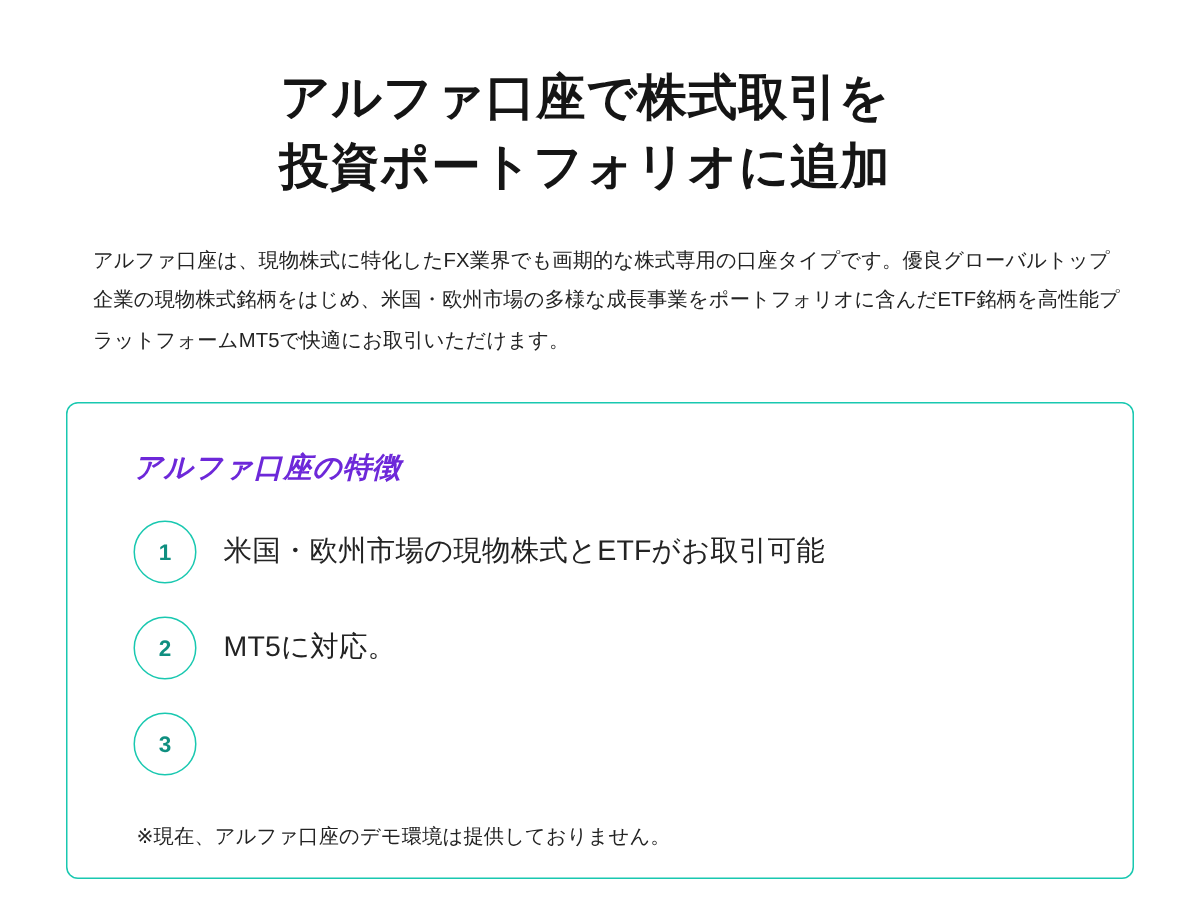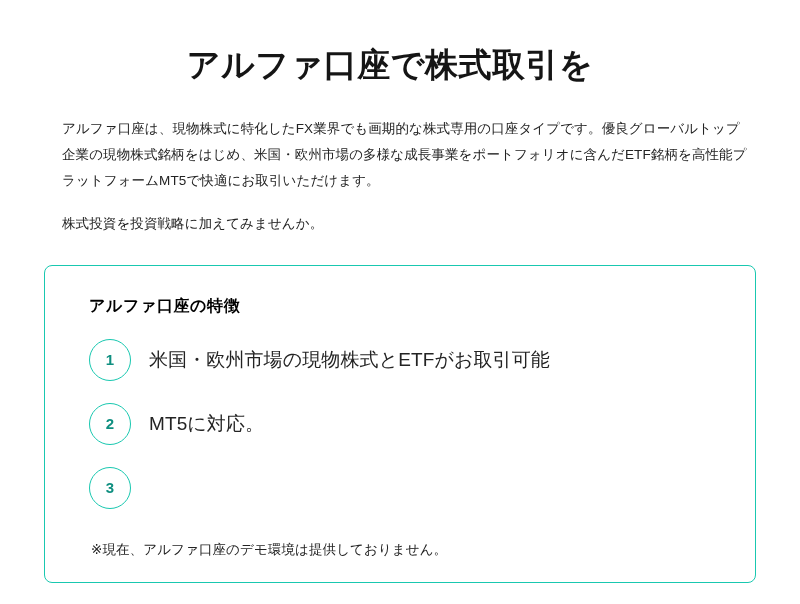--- a/index.html
+++ b/index.html
@@ -61,25 +61,26 @@
   .feature-card {
     margin: 28px 44px 0 44px;
     border: 1px solid #19c8b0;
     border-radius: 8px;
     height: 318px;
     box-sizing: border-box;
     padding: 30px 36px 0 44px;
     background: #ffffff;
   }
   .feature-title {
-    font-size: 16px;
+    font-size: 19px;
     font-weight: 700;
-    color: #000000;
+    color: #6d28d9;
     letter-spacing: 0.6px;
     margin: 0 0 6px 0;
+    font-style: italic;
   }
 
   .feature-list {
     list-style: none;
     margin: 0;
     padding: 0;
   }
   .feature-item {
     display: flex;
     align-items: center;
@@ -115,25 +116,25 @@
     letter-spacing: 0.1px;
   }
 </style>
 </head>
 <body>
 
 <div class="page">
 
   <h1 class="heading">
     <span class="line">アルファ口座で株式取引を</span>
+    <span class="line">投資ポートフォリオに追加</span>
   </h1>
 
   <div class="body-copy">
     <p class="first">アルファ口座は、現物株式に特化したFX業界でも画期的な株式専用の口座タイプです。優良グローバルトップ企業の現物株式銘柄をはじめ、米国・欧州市場の多様な成長事業をポートフォリオに含んだETF銘柄を高性能プラットフォームMT5で快適にお取引いただけます。</p>
-    <p class="second">株式投資を投資戦略に加えてみませんか。</p>
   </div>
 
   <section class="feature-card">
     <h2 class="feature-title">アルファ口座の特徴</h2>
 
     <ul class="feature-list">
       <li class="feature-item">
         <span class="num-badge">1</span>
         <span class="item-text">米国・欧州市場の現物株式とETFがお取引可能</span>
       </li>

